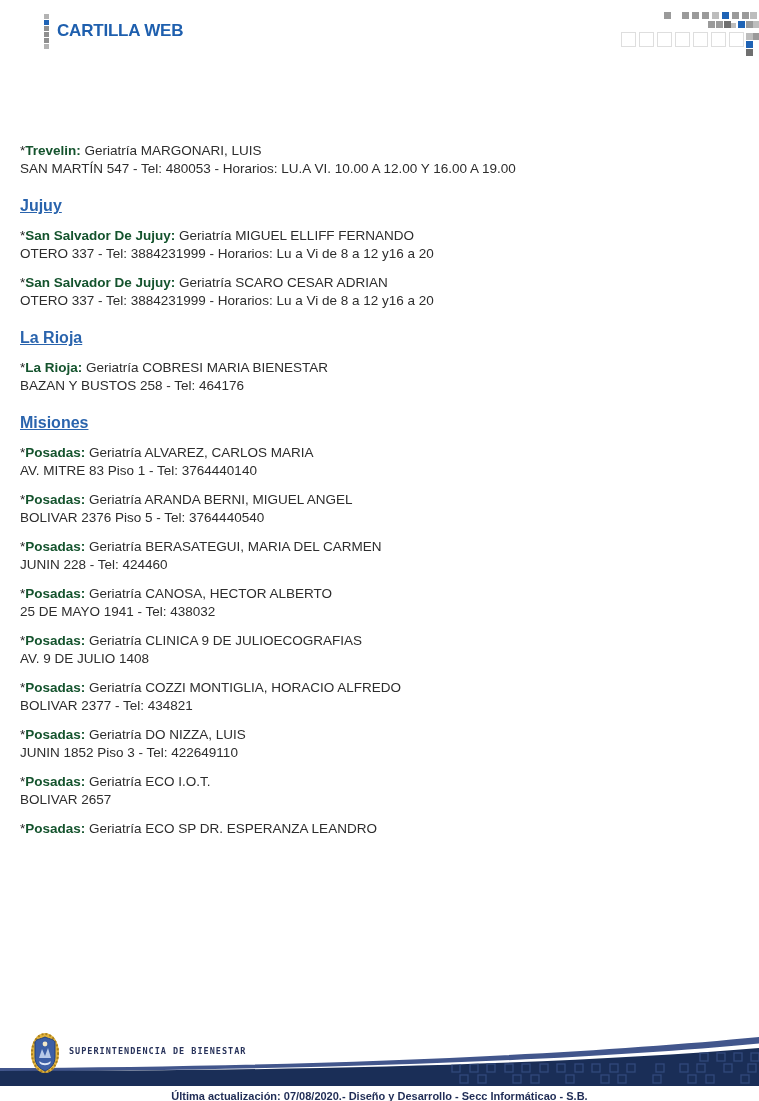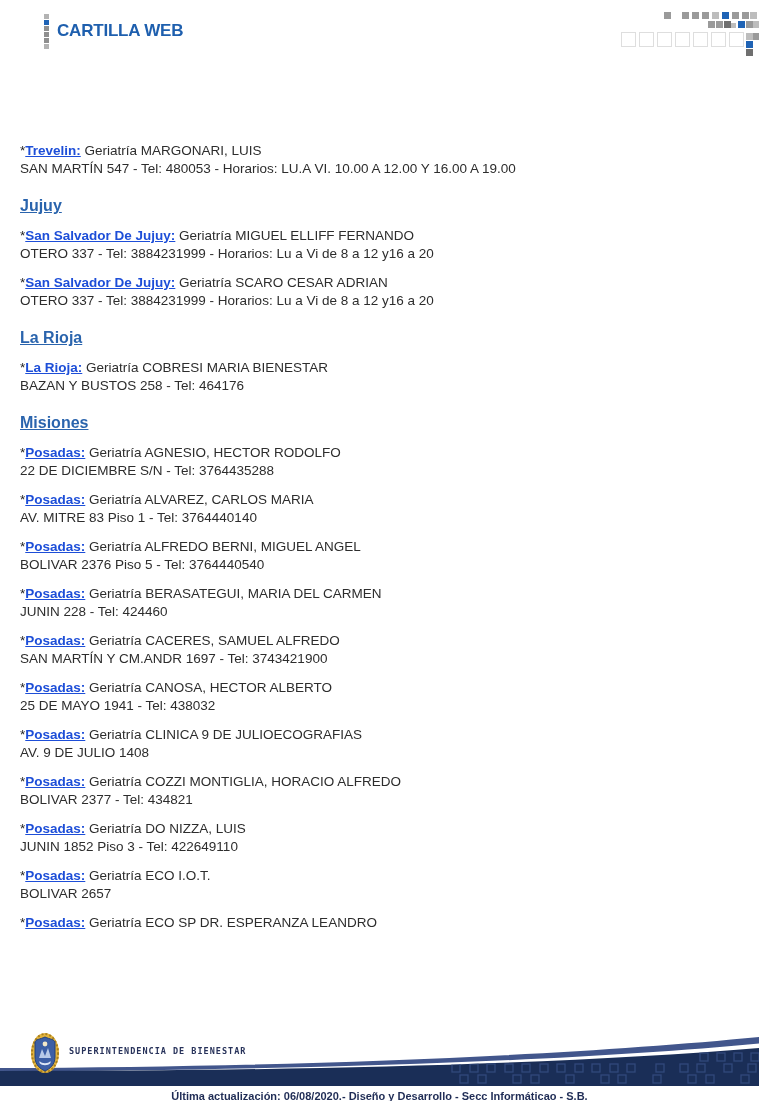--- a/index.html
+++ b/index.html
@@ -23,21 +23,21 @@
   .deco i.o{width:13px;height:13px;background:#fff;border:1px solid #dedede;}
   .deco i.b{background:#1f63b5;}
   .deco i.lt{background:#bdbdbd;}
   .deco i.dk{background:#6f6f6f;}
   .deco i.sm{width:5px;height:5px;}
   
   main{position:absolute;left:20px;top:142px;width:719px;}
   .entry{font-size:13.5px;line-height:17.5px;margin:0 0 12px 0;}
   .entry .l1,.entry .l2{display:block;}
   .entry .l2:empty{display:none;}
-  .city{font-weight:bold;text-decoration:underline;color:#1d4ed8;}
+  .city{font-weight:bold;color:#14532d;}
   .bullet{color:#252525;}
   h2.province{
     font-size:16px;line-height:18px;margin:20px 0 12px 0;
     color:#2a64ad;font-weight:bold;text-decoration:underline;cursor:pointer;
   }
   
   footer{position:absolute;left:0;bottom:0;width:752px;height:70px;background:#fff;}
   .wave{position:absolute;left:0;top:0;width:759px;height:55px;display:block;}
   .brand{position:absolute;left:30px;top:1px;z-index:2;display:flex;align-items:center;}
   .org{
@@ -118,46 +118,38 @@
 
   <h2 class="province">La Rioja</h2>
 
   <div class="entry">
     <span class="l1"><span class="bullet">*</span><span class="city">La Rioja:</span><span> Geriatría COBRESI MARIA BIENESTAR</span></span>
     <span class="l2">BAZAN Y BUSTOS 258 - Tel: 464176</span>
   </div>
 
   <h2 class="province">Misiones</h2>
 
-  <div class="entry">
-    <span class="l1"><span class="bullet">*</span><span class="city">Posadas:</span><span> Geriatría AGNESIO, HECTOR RODOLFO</span></span>
-    <span class="l2">22 DE DICIEMBRE S/N - Tel: 3764435288</span>
-  </div>
 
   <div class="entry">
     <span class="l1"><span class="bullet">*</span><span class="city">Posadas:</span><span> Geriatría ALVAREZ, CARLOS MARIA</span></span>
     <span class="l2">AV. MITRE 83 Piso 1 - Tel: 3764440140</span>
   </div>
 
   <div class="entry">
-    <span class="l1"><span class="bullet">*</span><span class="city">Posadas:</span><span> Geriatría ALFREDO BERNI, MIGUEL ANGEL</span></span>
+    <span class="l1"><span class="bullet">*</span><span class="city">Posadas:</span><span> Geriatría ARANDA BERNI, MIGUEL ANGEL</span></span>
     <span class="l2">BOLIVAR 2376 Piso 5 - Tel: 3764440540</span>
   </div>
 
 
   <div class="entry">
     <span class="l1"><span class="bullet">*</span><span class="city">Posadas:</span><span> Geriatría BERASATEGUI, MARIA DEL CARMEN</span></span>
     <span class="l2">JUNIN 228 - Tel: 424460</span>
   </div>
 
 
-  <div class="entry">
-    <span class="l1"><span class="bullet">*</span><span class="city">Posadas:</span><span> Geriatría CACERES, SAMUEL ALFREDO</span></span>
-    <span class="l2">SAN MARTÍN Y CM.ANDR 1697 - Tel: 3743421900</span>
-  </div>
 
   <div class="entry">
     <span class="l1"><span class="bullet">*</span><span class="city">Posadas:</span><span> Geriatría CANOSA, HECTOR ALBERTO</span></span>
     <span class="l2">25 DE MAYO 1941 - Tel: 438032</span>
   </div>
 
   <div class="entry">
     <span class="l1"><span class="bullet">*</span><span class="city">Posadas:</span><span> Geriatría CLINICA 9 DE JULIOECOGRAFIAS</span></span>
     <span class="l2">AV. 9 DE JULIO 1408</span>
   </div>
@@ -232,15 +224,15 @@
       <ellipse cx="15" cy="21" rx="14" ry="20" fill="#e2b33c"></ellipse>
       <ellipse cx="15" cy="21" rx="13" ry="19" fill="none" stroke="#a87f1f" stroke-width="2" stroke-dasharray="2 2"></ellipse>
       <path d="M15,5 C20,7.5 25,7 25,11 L25,25 C25,33 19.5,37 15,39 C10.5,37 5,33 5,25 L5,11 C5,7 10,7.5 15,5 Z" fill="#3c5fa5" stroke="#20407c" stroke-width="1"></path>
       <circle cx="15" cy="12" r="2.4" fill="#f3e8c8"></circle>
       <path d="M9,26 L12,17 L15,24 L18,16 L21,26 Z" fill="#b8cae8"></path>
       <path d="M9.5,29 C12,32 18,32 20.5,29 L20.5,31 C18,34 12,34 9.5,31 Z" fill="#dce6f5"></path>
     </svg>
     <span class="org">SUPERINTENDENCIA DE BIENESTAR</span>
   </div>
   <div class="bottom-strip">
-    <span class="bottom-text">Última actualización: 06/08/2020.- Diseño y Desarrollo - Secc Informáticao - S.B.</span>
+    <span class="bottom-text">Última actualización: 07/08/2020.- Diseño y Desarrollo - Secc Informáticao - S.B.</span>
   </div>
 </footer>
 
 </body></html>

